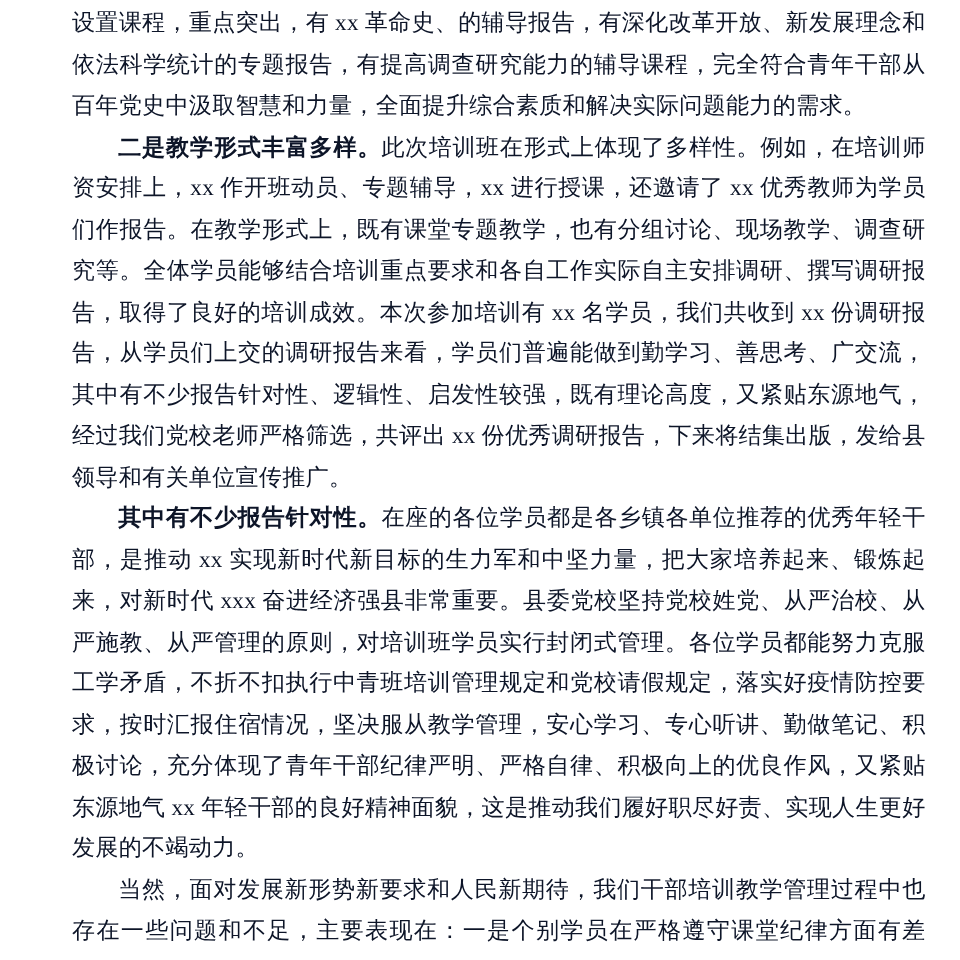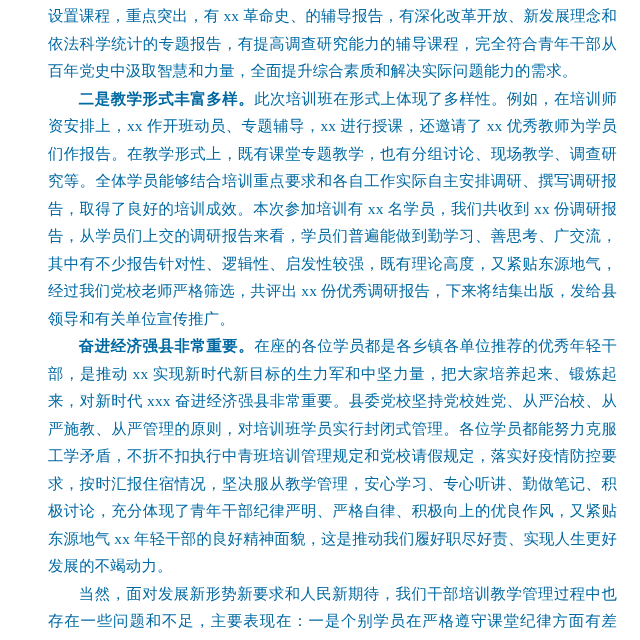--- a/index.html
+++ b/index.html
@@ -25,21 +25,21 @@
   }
   .doc-body {
     position: relative;
     top: 2px;
   }
   p.para {
     margin: 0;
     padding: 0;
     font-size: 15.4px;
     line-height: 27.5px;
-    color: #0369a1;
+    color: #0f172a;
     text-align: justify;
     text-justify: inter-character;
     letter-spacing: 0.18px;
     text-indent: 2em;
     word-break: break-all;
     font-weight: 400;
   }
   p.para.cont {
     text-indent: 0;
   }
@@ -72,21 +72,21 @@
 <body>
 
 <div class="page">
 
   <div class="doc-body">
 
     <p class="para cont">设置课程，重点突出，有 xx 革命史、的辅导报告，有深化改革开放、新发展理念和依法科学统计的专题报告，有提高调查研究能力的辅导课程，完全符合青年干部从百年党史中汲取智慧和力量，全面提升综合素质和解决实际问题能力的需求。</p>
 
     <p class="para"><span class="lead">二是教学形式丰富多样。</span><span>此次培训班在形式上体现了多样性。例如，在培训师资安排上，xx 作开班动员、专题辅导，xx 进行授课，还邀请了 xx 优秀教师为学员们作报告。在教学形式上，既有课堂专题教学，也有分组讨论、现场教学、调查研究等。全体学员能够结合培训重点要求和各自工作实际自主安排调研、撰写调研报告，取得了良好的培训成效。本次参加培训有 xx 名学员，我们共收到 xx 份调研报告，从学员们上交的调研报告来看，学员们普遍能做到勤学习、善思考、广交流，其中有不少报告针对性、逻辑性、启发性较强，既有理论高度，又紧贴东源地气，经过我们党校老师严格筛选，共评出 xx 份优秀调研报告，下来将结集出版，发给县领导和有关单位宣传推广。</span></p>
 
-    <p class="para"><span class="lead">奋进经济强县非常重要。</span><span>在座的各位学员都是各乡镇各单位推荐的优秀年轻干部，是推动 xx 实现新时代新目标的生力军和中坚力量，把大家培养起来、锻炼起来，对新时代 xxx 奋进经济强县非常重要。县委党校坚持党校姓党、从严治校、从严施教、从严管理的原则，对培训班学员实行封闭式管理。各位学员都能努力克服工学矛盾，不折不扣执行中青班培训管理规定和党校请假规定，落实好疫情防控要求，按时汇报住宿情况，坚决服从教学管理，安心学习、专心听讲、勤做笔记、积极讨论，充分体现了青年干部纪律严明、严格自律、积极向上的优良作风，又紧贴东源地气 xx 年轻干部的良好精神面貌，这是推动我们履好职尽好责、实现人生更好发展的不竭动力。</span></p>
+    <p class="para"><span class="lead">其中有不少报告针对性。</span><span>在座的各位学员都是各乡镇各单位推荐的优秀年轻干部，是推动 xx 实现新时代新目标的生力军和中坚力量，把大家培养起来、锻炼起来，对新时代 xxx 奋进经济强县非常重要。县委党校坚持党校姓党、从严治校、从严施教、从严管理的原则，对培训班学员实行封闭式管理。各位学员都能努力克服工学矛盾，不折不扣执行中青班培训管理规定和党校请假规定，落实好疫情防控要求，按时汇报住宿情况，坚决服从教学管理，安心学习、专心听讲、勤做笔记、积极讨论，充分体现了青年干部纪律严明、严格自律、积极向上的优良作风，又紧贴东源地气 xx 年轻干部的良好精神面貌，这是推动我们履好职尽好责、实现人生更好发展的不竭动力。</span></p>
 
     <p class="para">当然，面对发展新形势新要求和人民新期待，我们干部培训教学管理过程中也存在一些问题和不足，主要表现在：一是个别学员在严格遵守课堂纪律方面有差距，上课玩手机、不认真做笔记的现象依然存在；二是个别学员联系实际、求实求新有差距，学习调研的主动性还不够强，分组讨论发言不够积极，提交调研报告不够及时；三是我们党校优化教学管理、后勤服务方面有待进一步加强等。</p>
 
   </div>
 
   <div class="bottom-sliver">
     <span>在思想上行动上始终同以习近平同志为核心的党中央保持高度一致</span>
   </div>
 
 </div>

